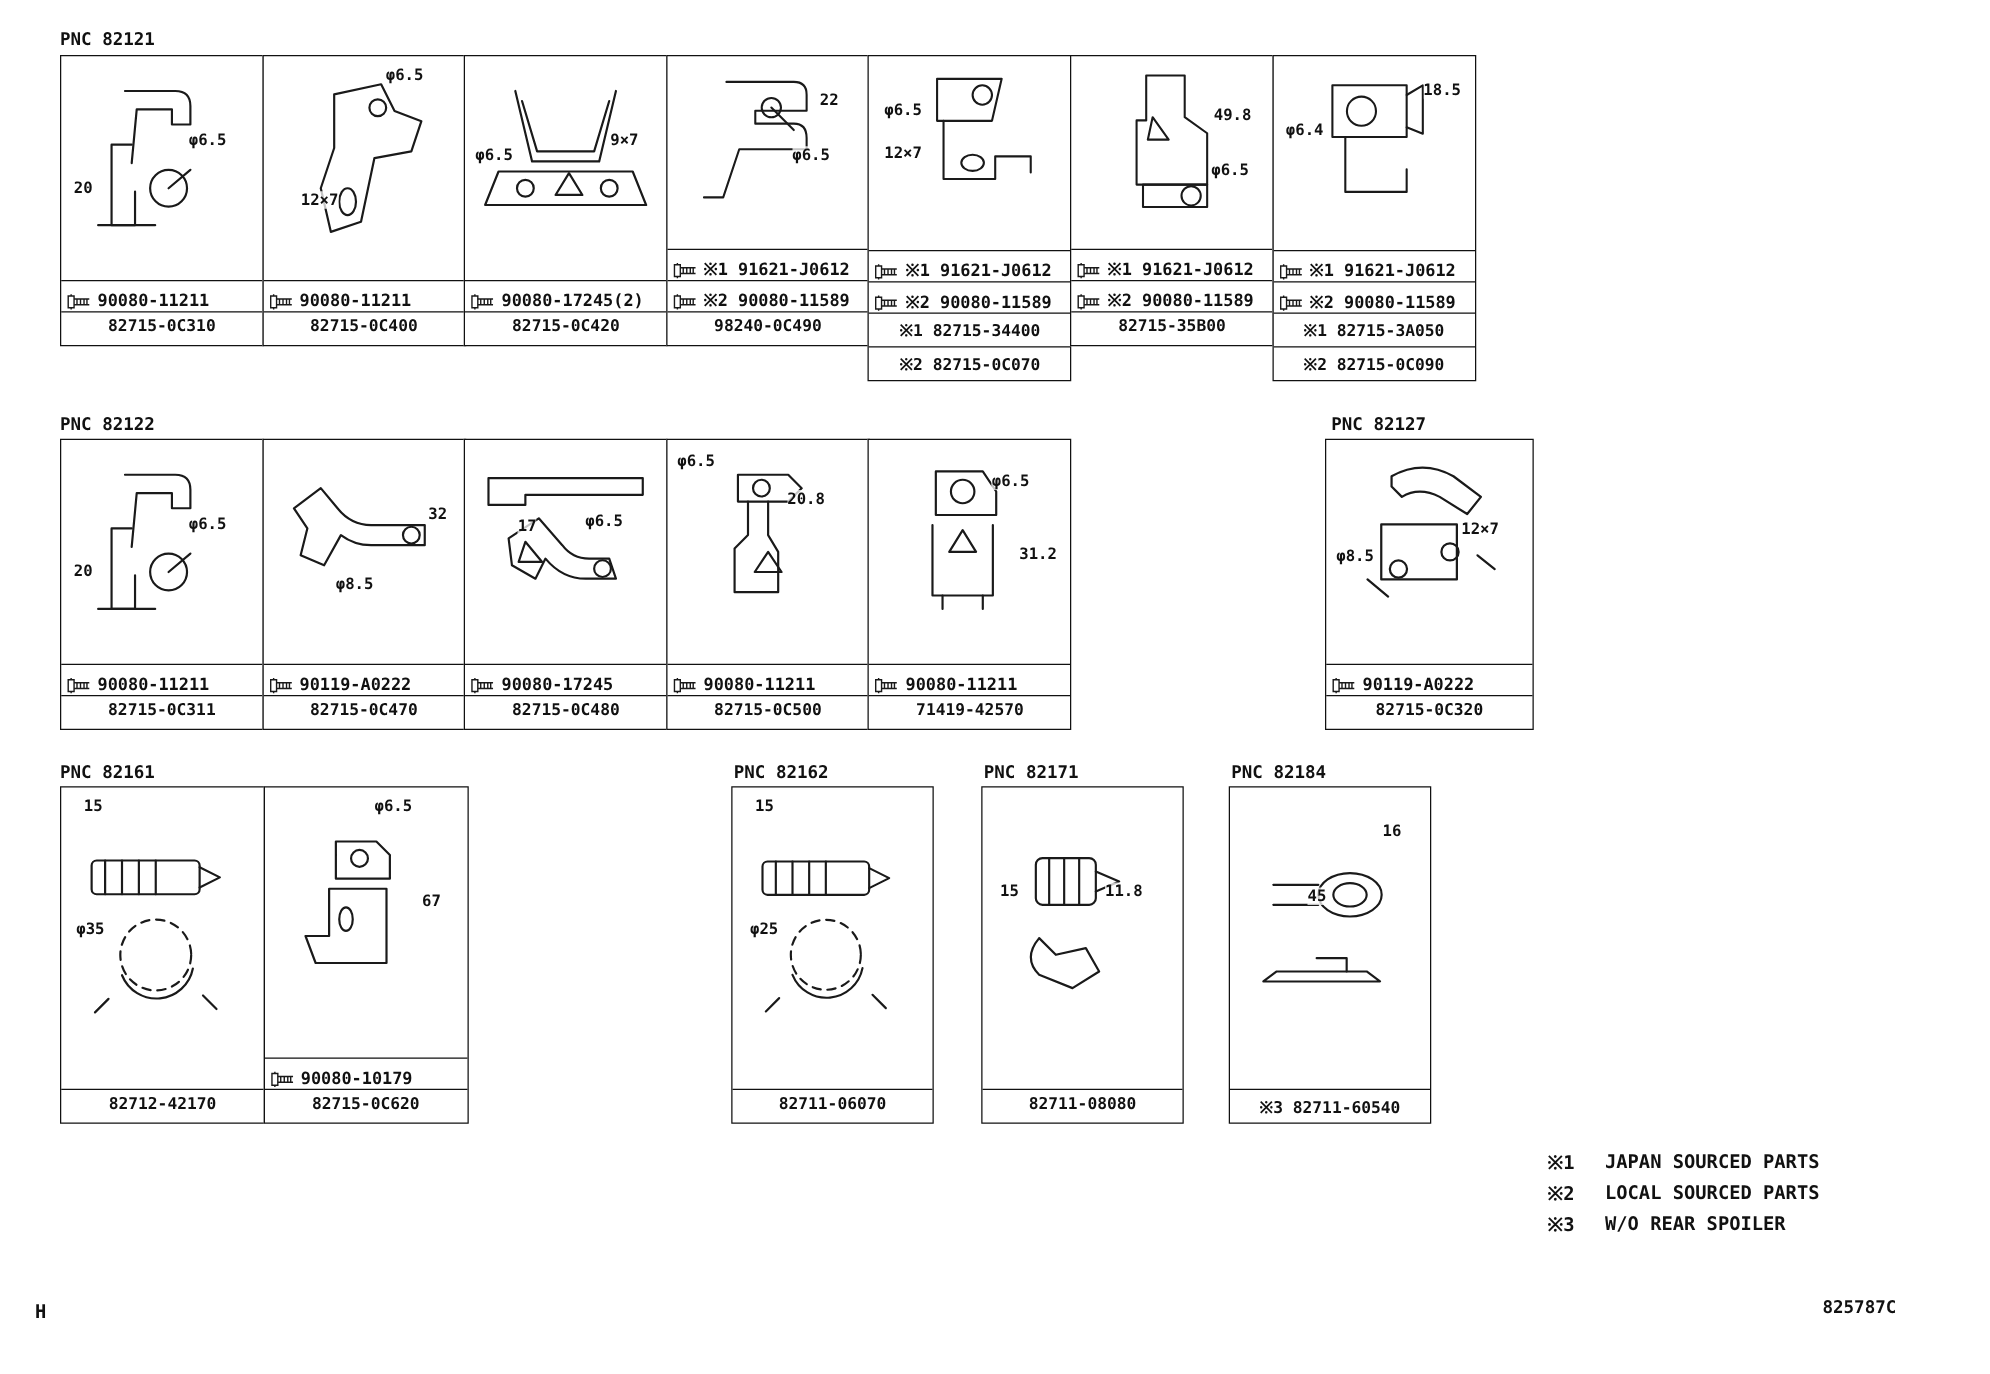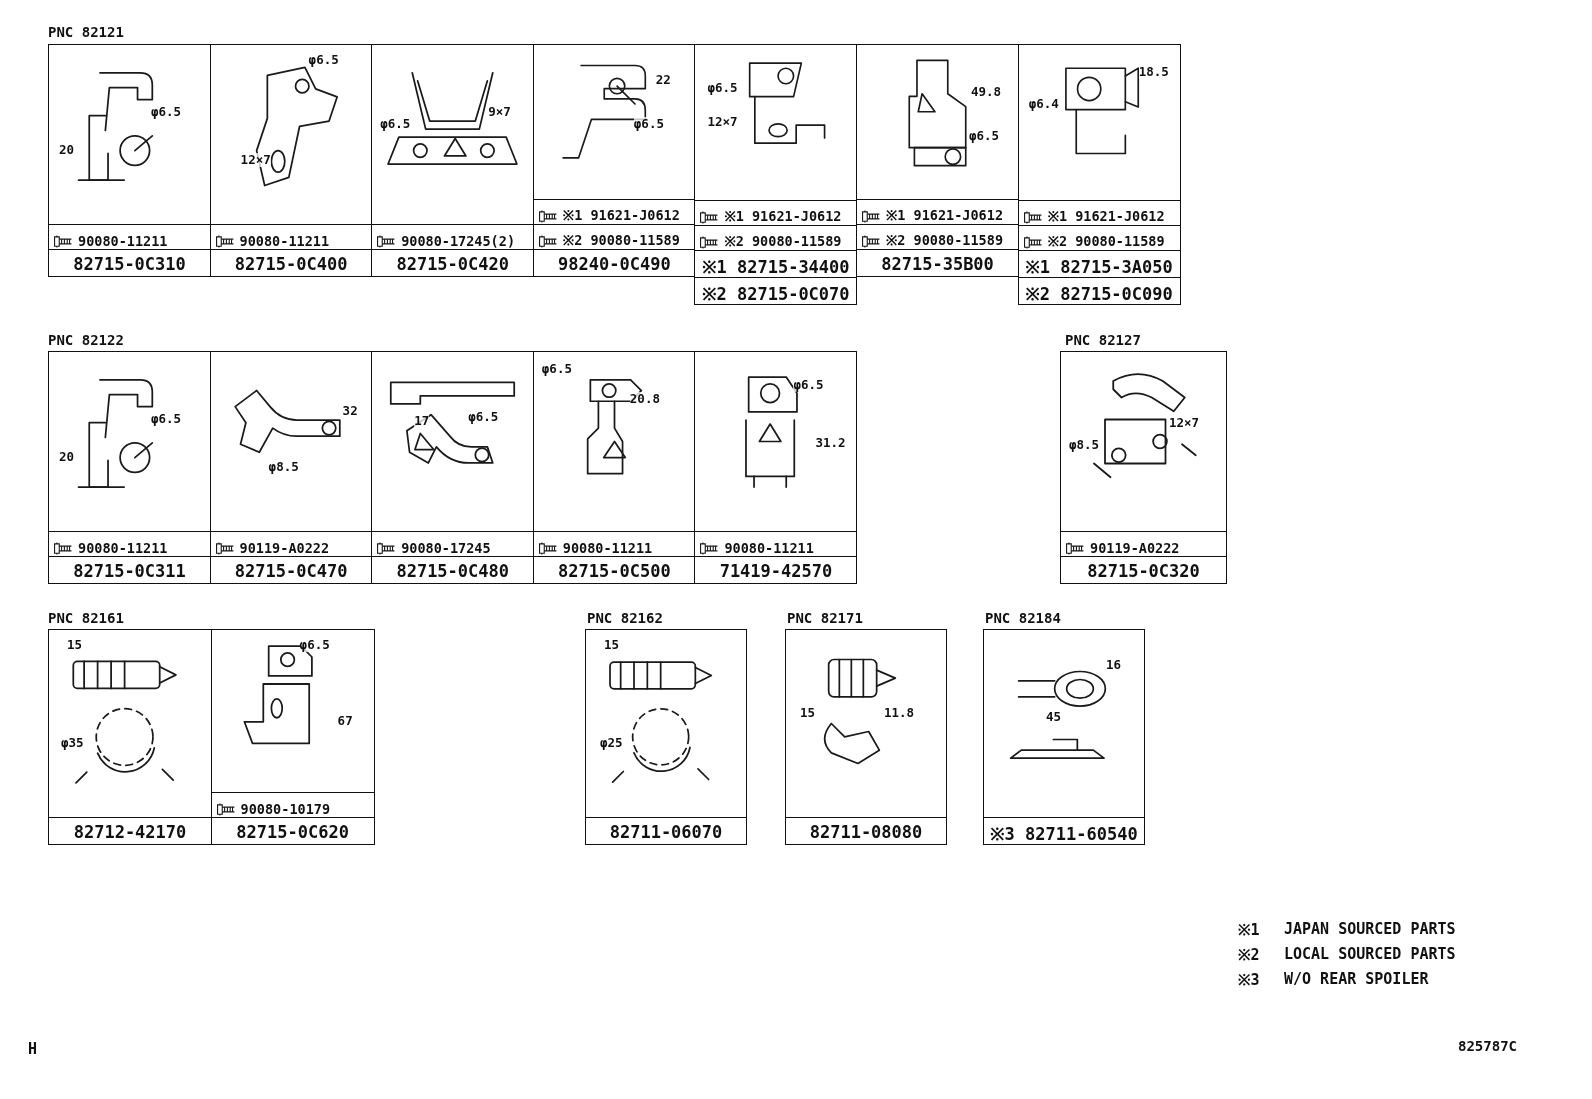--- a/index.html
+++ b/index.html
@@ -7,29 +7,29 @@
   body {
     width: 1592px; height: 1099px; position: relative;
     font-family: "DejaVu Sans Mono", "Liberation Mono", monospace;
     color: #111;
   }
   .pnc { position: absolute; font-size: 14px; font-weight: bold; white-space: nowrap; }
   .ptable { position: absolute; display: flex; align-items: flex-start; }
   .c { border: 1.4px solid #111; background:#fff; display:flex; flex-direction:column; }
   .c + .c { margin-left: -1.4px; }
   .w163{width:163px} .w167{width:167px} .w164{width:164px} .w162{width:162px}
-  .h233{height:233px} .h261{height:261px} .h235{height:216px}
+  .h233{height:233px} .h261{height:261px} .h235{height:270px}
   .d { position: relative; flex: 1 1 auto; overflow: hidden; }
   .art { position:absolute; left:0; top:0; width:100%; height:100%;
          stroke:#1a1a1a; fill:none; stroke-width:1.3; stroke-linejoin:round; stroke-linecap:round; }
   .dim { position:absolute; font-size:12.5px; font-weight:bold; white-space:nowrap; background:rgba(255,255,255,.75); line-height:14px; }
   .fr { flex:0 0 25px; display:flex; align-items:flex-end; gap:4px; padding-left:3px;
         border-top:1.4px solid #111; font-size:13.5px; font-weight:bold; white-space:nowrap; overflow:hidden; }
   .bolt { width:22px; height:15px; stroke:#1a1a1a; fill:none; stroke-width:1.2; flex:0 0 22px; }
-  .pr { flex:0 0 27px; border-top:1.4px solid #111; text-align:center; font-size:17px;
+  .pr { flex:0 0 27px; border-top:1.4px solid #111; text-align:center; font-size:13px;
         font-weight:bold; padding-top:4px; white-space:nowrap; overflow:hidden; }
   .legend { position:absolute; left:1238px; top:916px; font-size:15px; font-weight:bold; }
   .lrow { display:flex; height:25px; align-items:center; }
   .lsym { width:46px; }
   .corner { position:absolute; left:28px; top:1040px; font-size:15px; font-weight:bold; }
   .pagecode { position:absolute; left:1458px; top:1038px; font-size:14px; font-weight:bold; }
   .hidden-defs { position:absolute; width:0; height:0; overflow:hidden; }
 </style>
 </head>
 <body>

